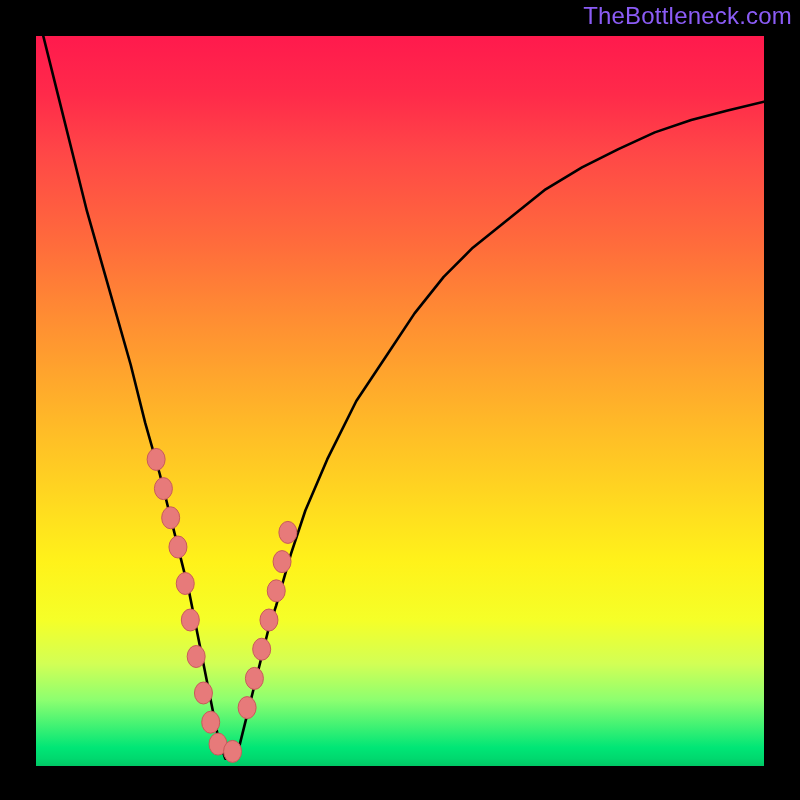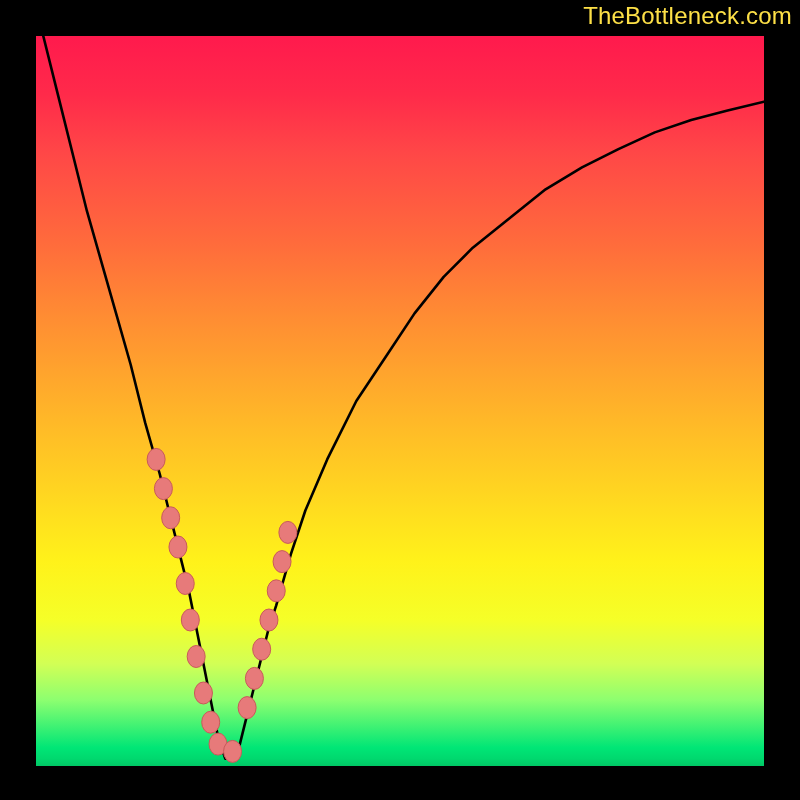--- a/index.html
+++ b/index.html
@@ -45,21 +45,21 @@
   }
   .plot svg {
     position: absolute;
     left: 0;
     top: 0;
   }
   .watermark {
     position: absolute;
     top: 2px;
     right: 8px;
-    color: #fde047;
+    color: #8b5cf6;
     font-size: 24px;
     font-weight: 500;
     letter-spacing: 0.2px;
   }
 </style>
 </head>
 <body>
 
 <div class="frame">
   <div class="watermark">TheBottleneck.com</div>

